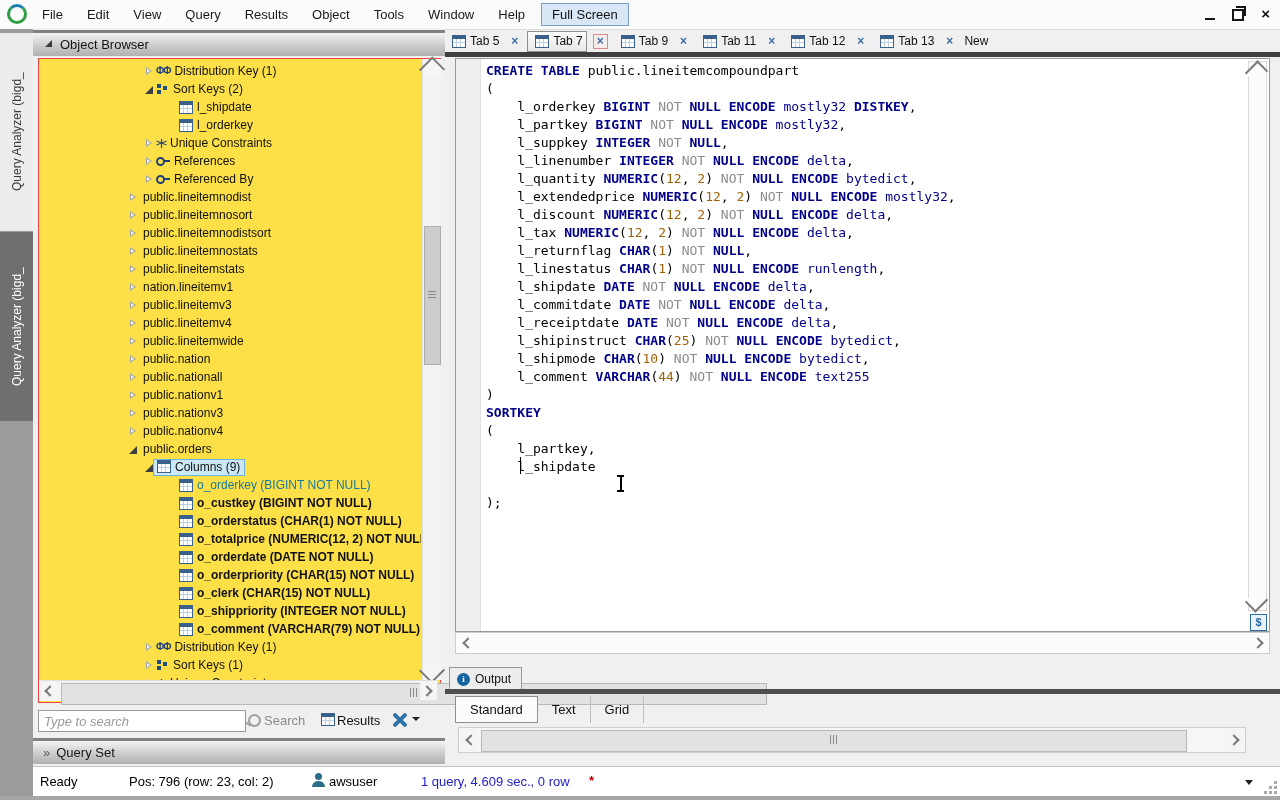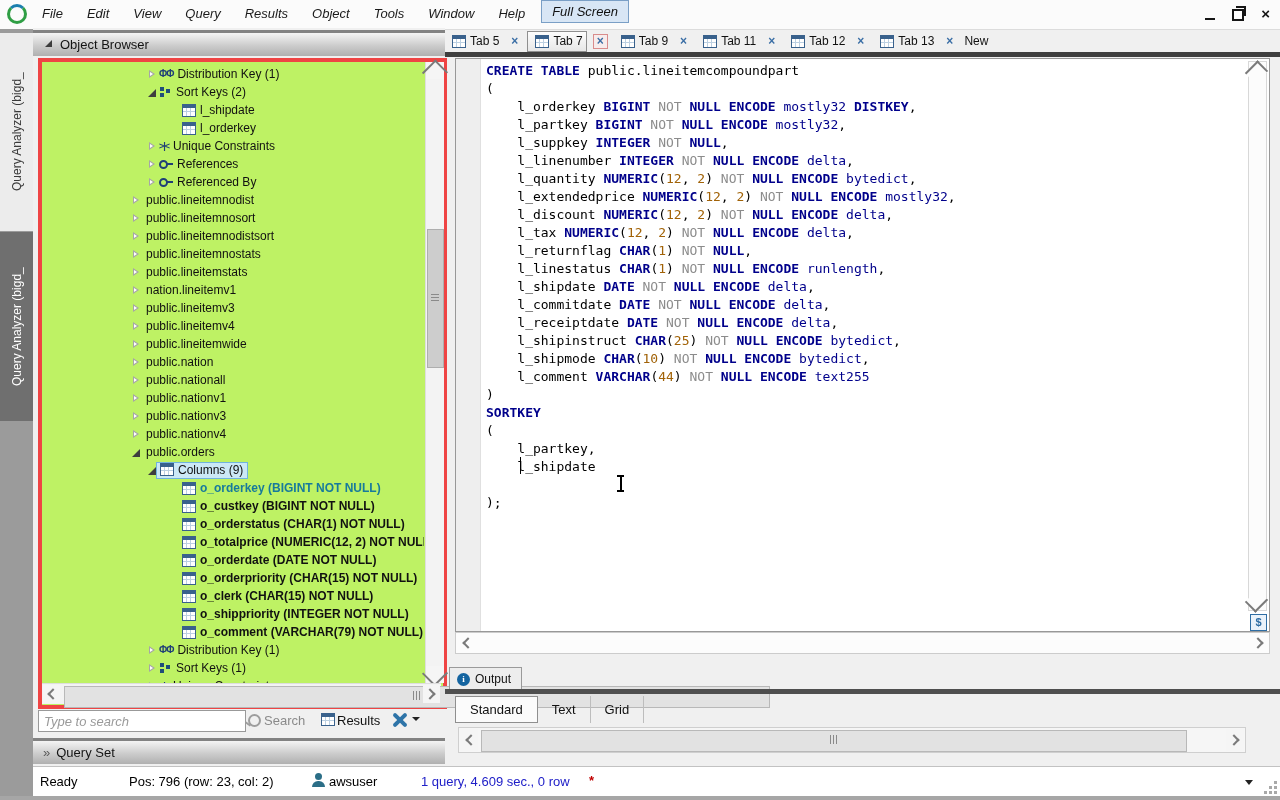--- a/index.html
+++ b/index.html
@@ -2,21 +2,21 @@
 <html><head>
 <meta charset="utf-8">
 <style>
   html,body{margin:0;padding:0;background:#555;}
   .app{position:relative;width:1280px;height:800px;background:#f0f0f0;overflow:hidden;
        font-family:"Liberation Sans",sans-serif;-webkit-font-smoothing:antialiased;}
 
   
   .titlebar{position:absolute;left:0;top:0;width:1280px;height:29px;background:#fbfbfb;border-bottom:1px solid #dcdcdc;}
   .logo{position:absolute;left:7px;top:4px;width:14px;height:14px;border:3px solid #2f9e44;border-top-color:#1b7fae;border-radius:50%;}
-  .menubar{position:absolute;left:30px;top:0;height:29px;display:flex;align-items:flex-start;font-size:13px;color:#1a1a1a;font-style:italic;}
+  .menubar{position:absolute;left:30px;top:0;height:29px;display:flex;align-items:center;font-size:13px;color:#1a1a1a;}
   .menu-item{padding:0 12px;line-height:28px;cursor:default;}
   .fullscreen-btn{margin-left:4px;padding:3px 10px;background:#d8e6f5;border:1px solid #7a9fc6;color:#111;}
   .win-controls{position:absolute;right:10px;top:5px;display:flex;gap:17px;align-items:center;height:18px;}
   .wc-min{width:10px;height:2px;background:#161616;margin-top:9px;}
   .wc-restore{position:relative;width:8px;height:8px;border:2px solid #161616;margin-top:2px;background:#fff;}
   .wc-restore::before{content:'';position:absolute;left:2px;top:-5px;width:8px;height:8px;border:2px solid #161616;border-left:none;border-bottom:none;}
   .wc-close{font-size:15px;font-weight:bold;color:#161616;line-height:16px;}
 
   
   .side-strip{position:absolute;left:0;top:29px;width:33px;height:767px;background:#9b9b9b;border-right:1px solid #7f7f7f;}
@@ -26,28 +26,28 @@
   .strip-tab.t2{top:203px;height:189px;background:#6f6f6f;color:#ffffff;}
 
   
   .left-panel{position:absolute;left:33px;top:28px;width:412px;height:738px;background:#f0f0f0;}
   .panel-header{position:absolute;left:0;width:412px;height:23px;border-top:3px solid #828282;
                 background:linear-gradient(#f4f4f4,#cccccc 55%,#b0b0b0);display:flex;align-items:center;font-size:13px;color:#141414;}
   .lp-header{top:2px;}
   .hdr-exp{width:0;height:0;border-bottom:7px solid #3c3c3c;border-left:7px solid transparent;margin:0 8px 2px 12px;}
   .hdr-chev{color:#5a5a5a;font-size:13px;margin:0 8px 1px 10px;letter-spacing:-2px;}
 
-  .tree-box{position:absolute;left:5px;top:30px;width:401px;height:643px;background:#bef264;border:4px solid #ef4444;}
+  .tree-box{position:absolute;left:5px;top:30px;width:401px;height:643px;background:#fde047;border:1px solid #ef4444;}
   .tree-rows{position:absolute;left:0;top:3px;width:382px;height:618px;overflow:hidden;}
   .trow{height:18px;display:flex;align-items:center;font-size:12px;white-space:nowrap;color:#111;}
   .trow.lv2{padding-left:87px;}
   .trow.lv3{padding-left:103px;}
   .trow.lv4{padding-left:139px;}
   .trow.bold .lbl{font-weight:bold;}
-  .trow.teal .lbl{font-weight:bold;color:#177a9c;}
+  .trow.teal .lbl{font-weight:normal;color:#177a9c;}
   .lbl{margin-left:4px;}
   .selbox{display:flex;align-items:center;background:#cbe8f6;border:1px solid #70b3dd;padding:0 4px 1px 2px;margin-left:-2px;}
   .selbox .lbl{margin-left:4px;}
   .exp{position:relative;width:13px;height:13px;flex:none;}
   .exp.c::before{content:'';position:absolute;left:4px;top:2px;border-left:6px solid #a6a6a6;border-top:4px solid transparent;border-bottom:4px solid transparent;}
   .exp.c::after{content:'';position:absolute;left:5px;top:4px;border-left:3px solid #fff;border-top:2px solid transparent;border-bottom:2px solid transparent;}
   .exp.e::before{content:'';position:absolute;left:3px;top:3px;border-bottom:8px solid #3e3e3e;border-left:8px solid transparent;}
   .tico{flex:none;margin-left:1px;}
   .ic-tbl,.ic-col{width:12px;height:11px;border:1px solid #39618c;background-color:#fff;
     background-image:linear-gradient(#39618c 0 3px,transparent 3px),

